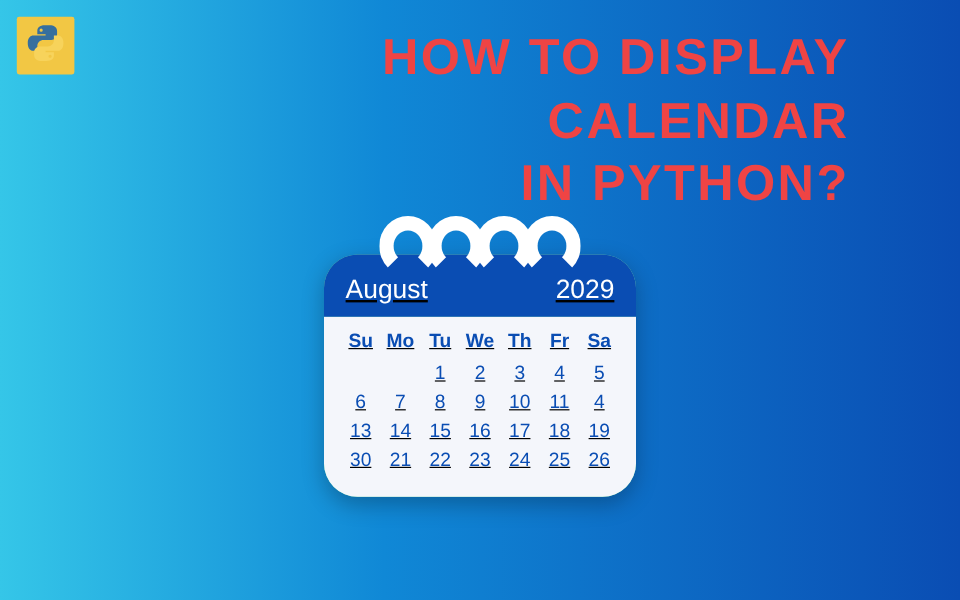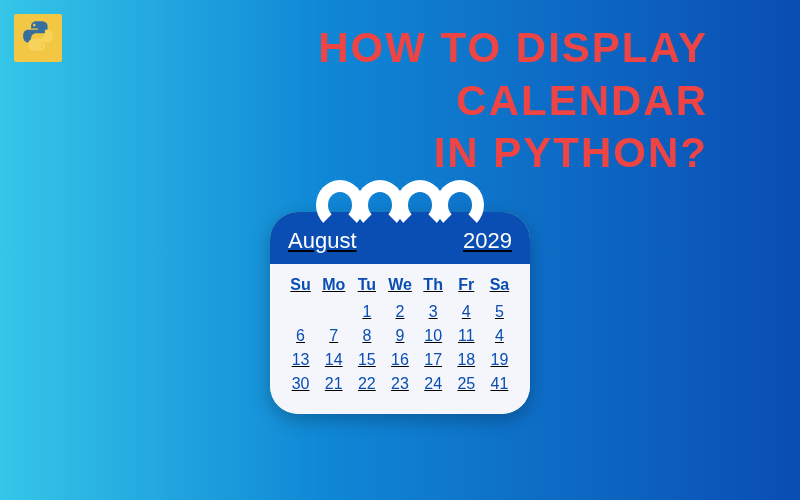--- a/index.html
+++ b/index.html
@@ -189,19 +189,19 @@
             <td>18</td>
             <td>19</td>
           </tr>
           <tr>
             <td>30</td>
             <td>21</td>
             <td>22</td>
             <td>23</td>
             <td>24</td>
             <td>25</td>
-            <td>41</td>
+            <td>26</td>
           </tr>
         </tbody>
       </table>
     </div>
   </div>
 </div>
 
 </body></html>

